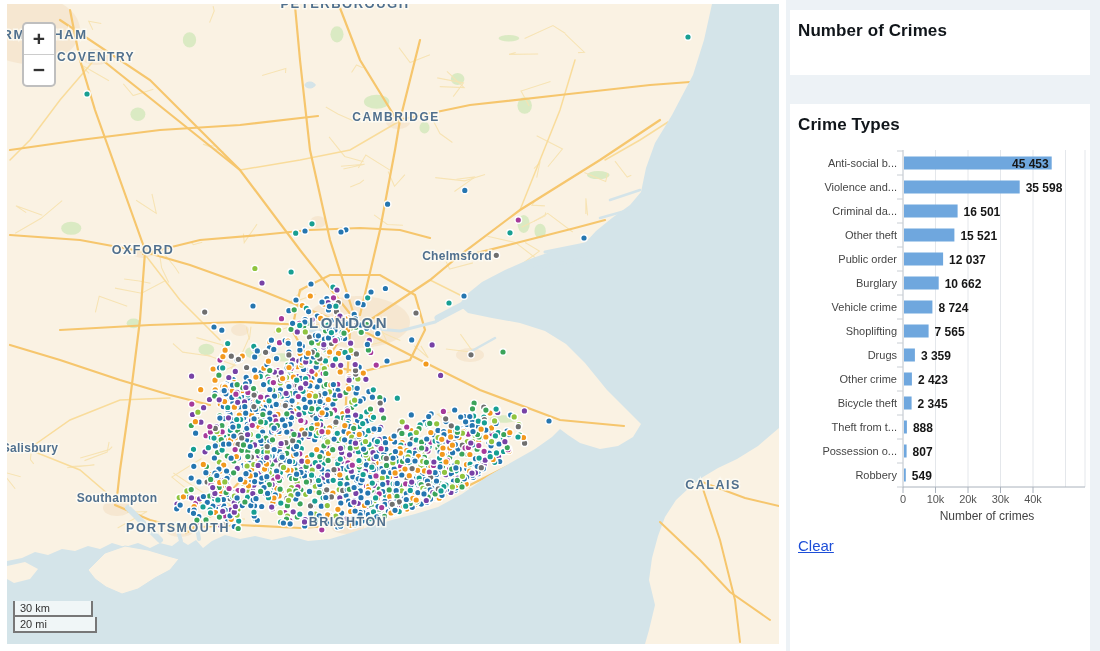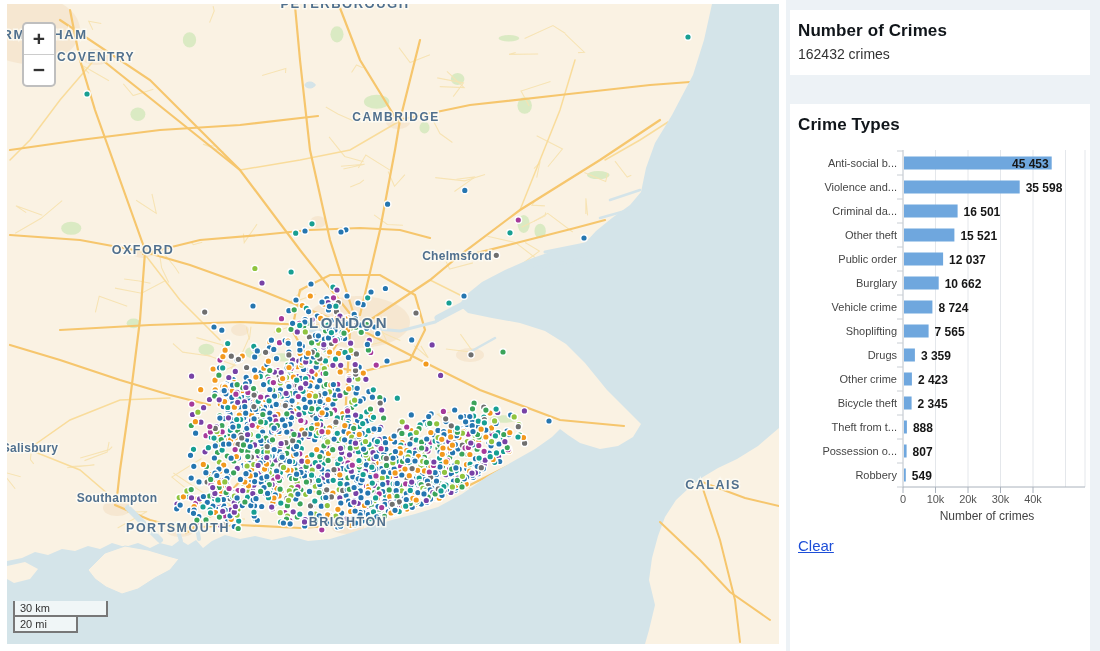--- a/index.html
+++ b/index.html
@@ -11,22 +11,22 @@
   
   .zoom-ctl{position:absolute;left:15px;top:18px;width:30px;border:2px solid rgba(0,0,0,.25);
             border-radius:5px;background:#fff;overflow:hidden;z-index:10}
   .zoom-btn{display:block;width:30px;height:30px;line-height:29px;text-align:center;
             font-size:21px;font-weight:bold;color:#333;cursor:pointer;user-select:none}
   .zoom-btn + .zoom-btn{border-top:1px solid #ccc}
   
   .scale-ctl{position:absolute;left:6px;bottom:11px;font-size:11px;color:#333;z-index:10;line-height:1.1}
   .scale-line{border:2px solid #777;border-top:none;background:rgba(255,255,255,.65);
               box-sizing:border-box;height:16px;padding:1px 0 0 5px;white-space:nowrap}
-  .scale-line.km{width:95px}
-  .scale-line.mi{width:65px}
+  .scale-line.km{width:80px}
+  .scale-line.mi{width:84px}
   
   .attrib{position:absolute;right:0;bottom:0;background:rgba(255,255,255,.8);
           padding:2px 5px 2px 6px;font-size:11px;color:#333;z-index:10;white-space:nowrap}
   .attrib a{color:#0078A8;text-decoration:none;cursor:pointer}
   
   .panel{position:absolute;left:790px;width:300px;background:#fff}
   #panel-crimes{top:10px;height:65px}
   #panel-types{top:104px;height:609px}
   .panel h2{margin:0;padding:11px 0 0 8px;font-size:17px;font-weight:bold;color:#10151a;letter-spacing:.1px}
   #crimes-count{margin:5px 0 0 8px;font-size:14px;color:#333}
@@ -2325,21 +2325,20 @@
     <div class="scale-ctl">
       <div class="scale-line km">30 km</div>
       <div class="scale-line mi">20 mi</div>
     </div>
 
   </div>
 </div>
 
 <div class="panel" id="panel-crimes">
   <h2>Number of Crimes</h2>
-  <div id="crimes-count">162432 crimes</div>
 </div>
 
 <div class="panel" id="panel-types">
   <h2>Crime Types</h2>
   <svg id="chart-svg" width="300" height="469" viewBox="0 0 300 469">
       <g stroke="#e4e7eb" stroke-width="1">
         <line x1="113" y1="46" x2="113" y2="383"></line>
         <line x1="145.5" y1="46" x2="145.5" y2="383"></line>
         <line x1="178" y1="46" x2="178" y2="383"></line>
         <line x1="210.5" y1="46" x2="210.5" y2="383"></line>

